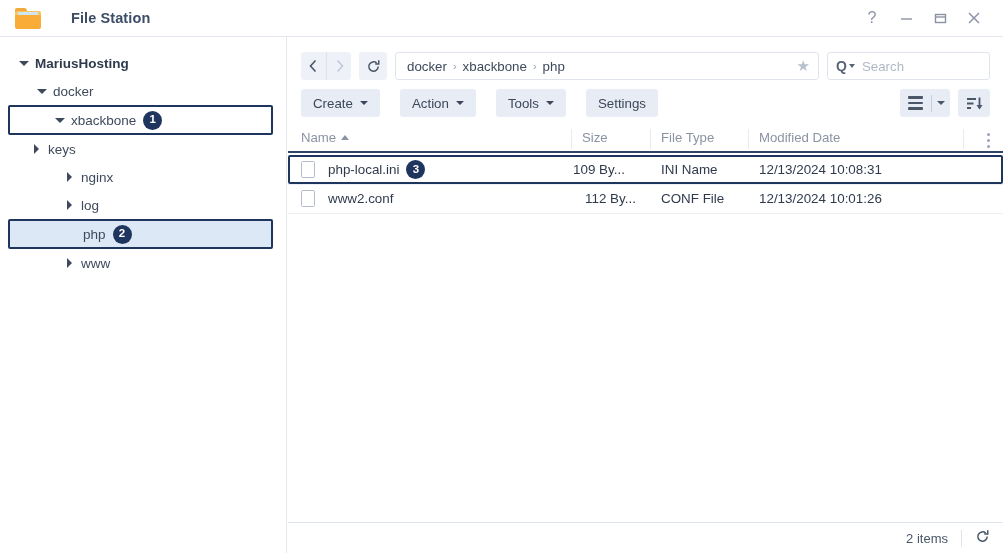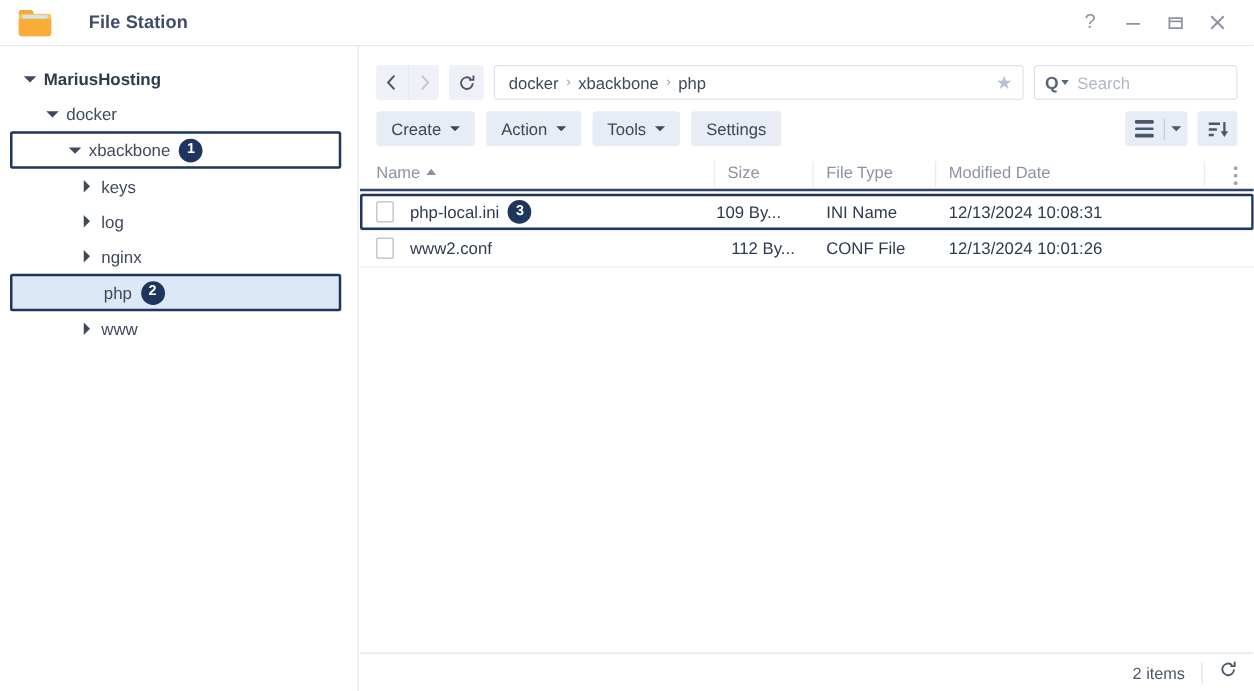--- a/index.html
+++ b/index.html
@@ -135,21 +135,21 @@
     font-family:"Liberation Sans", sans-serif;
   }
   .search-input::placeholder { color:#b0b8c6; }
 
   .toolbar-row2 {
     position:absolute; left:0; top:51px; width:715px; height:30px;
     display:flex; align-items:center; padding:0 13px;
   }
   .tb-btn {
     height:28px; background:#e7ecf5; border-radius:3px;
-    display:flex; align-items:center; padding:0 12px; margin-right:9px;
+    display:flex; align-items:center; padding:0 12px; margin-right:20px;
     font-size:13.3px; color:#3c4859; white-space:nowrap;
   }
   .tb-caret {
     width:0;height:0;border-left:4px solid transparent;border-right:4px solid transparent;
     border-top:4.5px solid #3c4859; margin-left:7px;
   }
   .tb-right { margin-left:auto; display:flex; align-items:center; }
   .view-group {
     height:28px; background:#e7ecf5; border-radius:3px;
     display:flex; align-items:center;
@@ -250,31 +250,31 @@
       </div>
       <div class="tree-row" style="padding-left: 36px;">
         <span class="caret down"></span>
         <span class="tree-label">docker</span>
       </div>
       <div class="tree-row boxed" style="margin-left: 8px; margin-right: 13px; padding-left: 44px;">
         <span class="caret down"></span>
         <span class="tree-label">xbackbone</span>
         <span class="badge">1</span>
       </div>
+      <div class="tree-row" style="padding-left: 31px;">
+        <span class="caret right"></span>
+        <span class="tree-label">keys</span>
+      </div>
       <div class="tree-row" style="padding-left: 64px;">
         <span class="caret right"></span>
-        <span class="tree-label">keys</span>
+        <span class="tree-label">nginx</span>
       </div>
       <div class="tree-row" style="padding-left: 64px;">
         <span class="caret right"></span>
         <span class="tree-label">log</span>
-      </div>
-      <div class="tree-row" style="padding-left: 64px;">
-        <span class="caret right"></span>
-        <span class="tree-label">nginx</span>
       </div>
       <div class="tree-row boxed sel" style="margin-left: 8px; margin-right: 13px; padding-left: 56px;">
         <span class="caret none"></span>
         <span class="tree-label">php</span>
         <span class="badge">2</span>
       </div>
       <div class="tree-row" style="padding-left: 64px;">
         <span class="caret right"></span>
         <span class="tree-label">www</span>
       </div>

